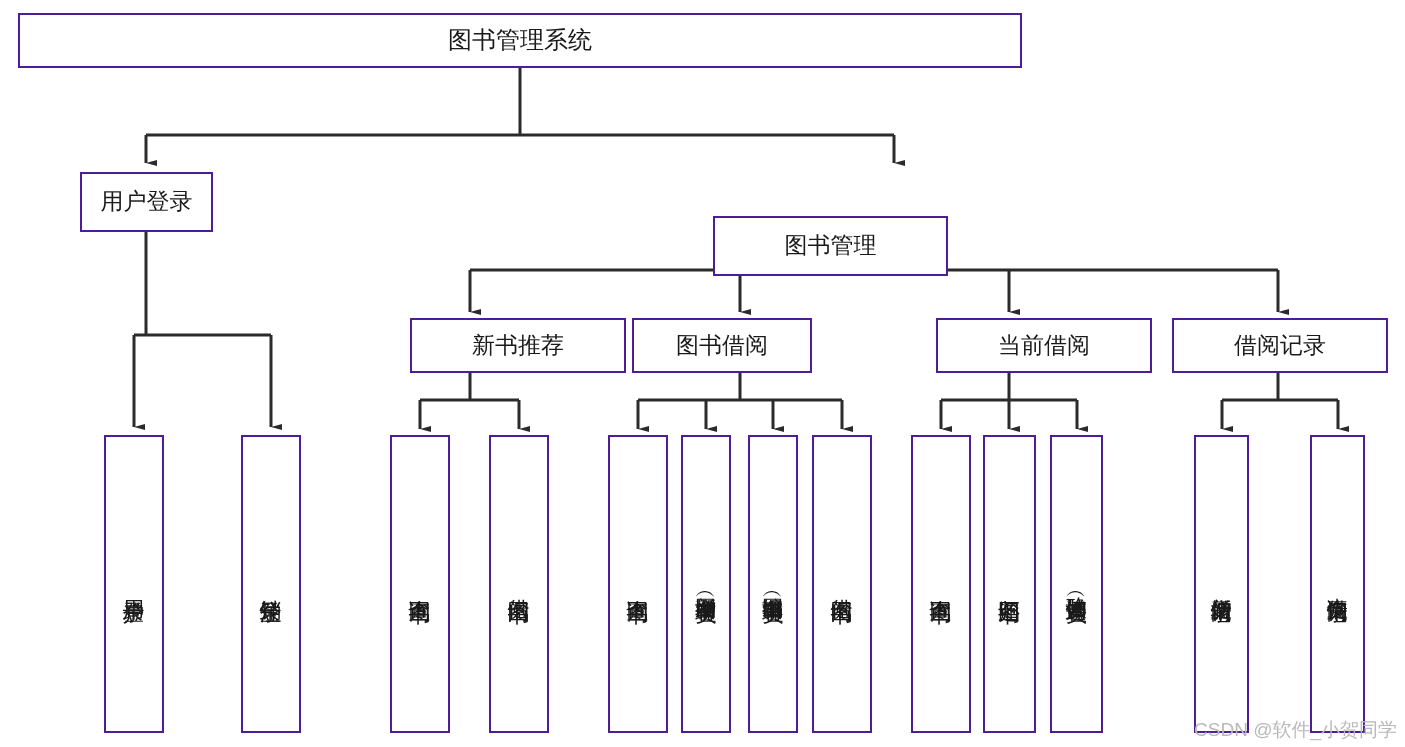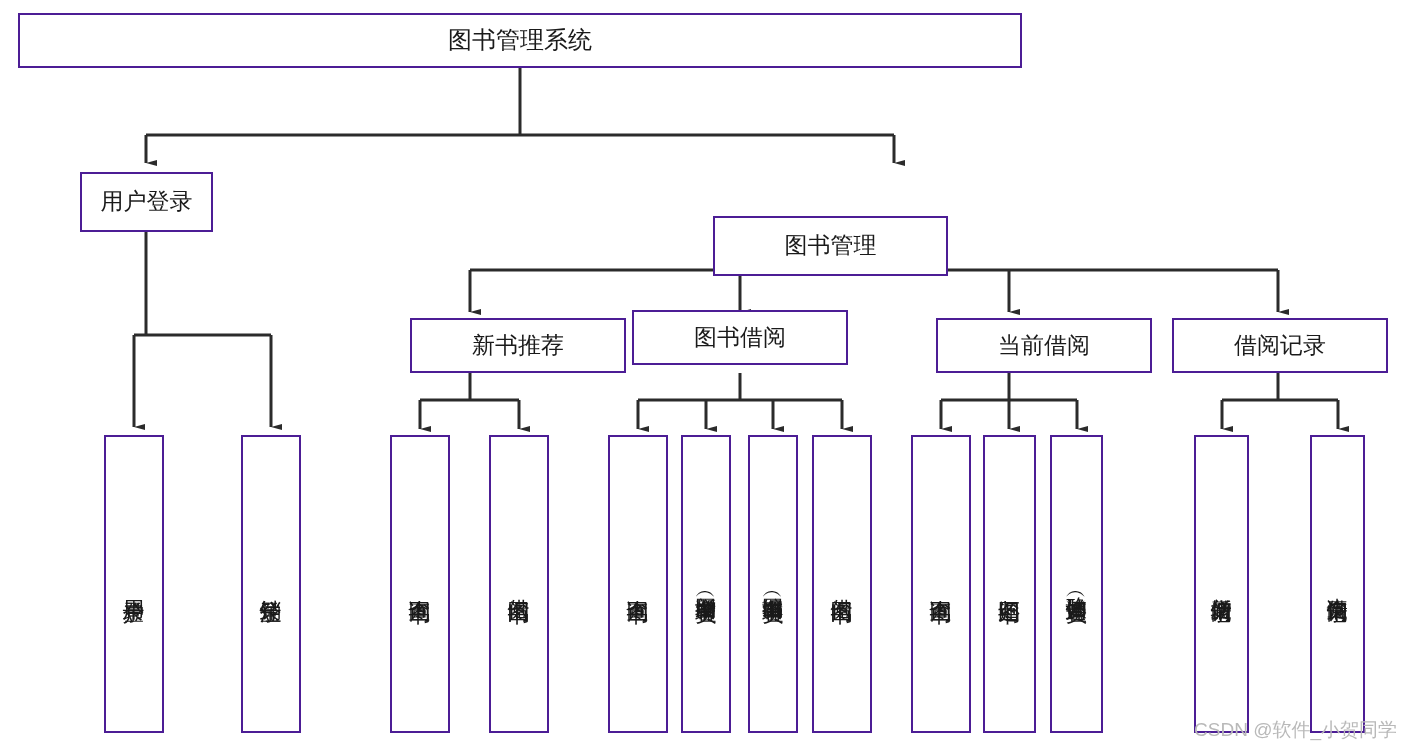--- a/index.html
+++ b/index.html
@@ -143,21 +143,21 @@
   </div>
 
   <div class="node horiz" style="left:713px; top:172px; width:235px; height:60px;margin-top:44px;">
     <span class="node-label">图书管理</span>
   </div>
 
   <div class="node horiz" style="left:362px; top:318px; width:216px; height:55px;margin-left:48px;">
     <span class="node-label">新书推荐</span>
   </div>
 
-  <div class="node horiz" style="left:632px; top:310px; width:216px; height:55px;">
+  <div class="node horiz" style="left:632px; top:318px; width:180px; height:55px;">
     <span class="node-label">图书借阅</span>
   </div>
 
   <div class="node horiz" style="left:936px; top:318px; width:216px; height:55px;">
     <span class="node-label">当前借阅</span>
   </div>
 
   <div class="node horiz" style="left:1172px; top:318px; width:216px; height:55px;">
     <span class="node-label">借阅记录</span>
   </div>

